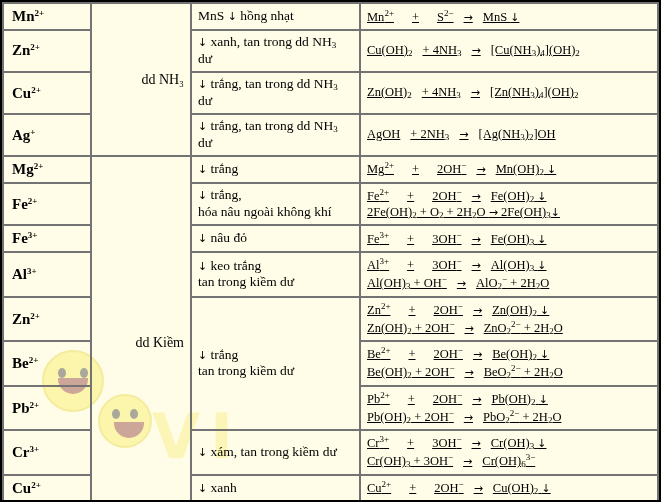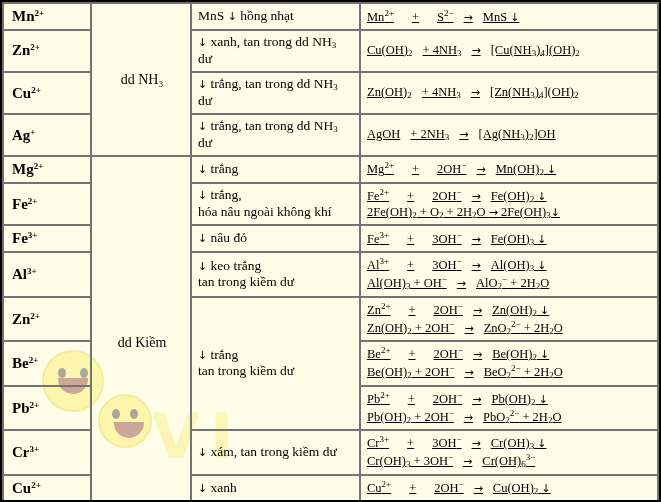--- a/index.html
+++ b/index.html
@@ -62,21 +62,21 @@
   }
   .ion{
     width:72px;
     font-weight:bold;
     font-size:15px;
     text-align:left;
     padding-left:8px;
   }
   .reagent{
     width:84px;
-    text-align:center;
+    text-align:right;
     padding-left:8px;
     font-size:14px;
   }
   .obs{
     width:155px;
     font-size:13.5px;
   }
   .eq{
     font-size:12.5px;
     white-space:nowrap;

